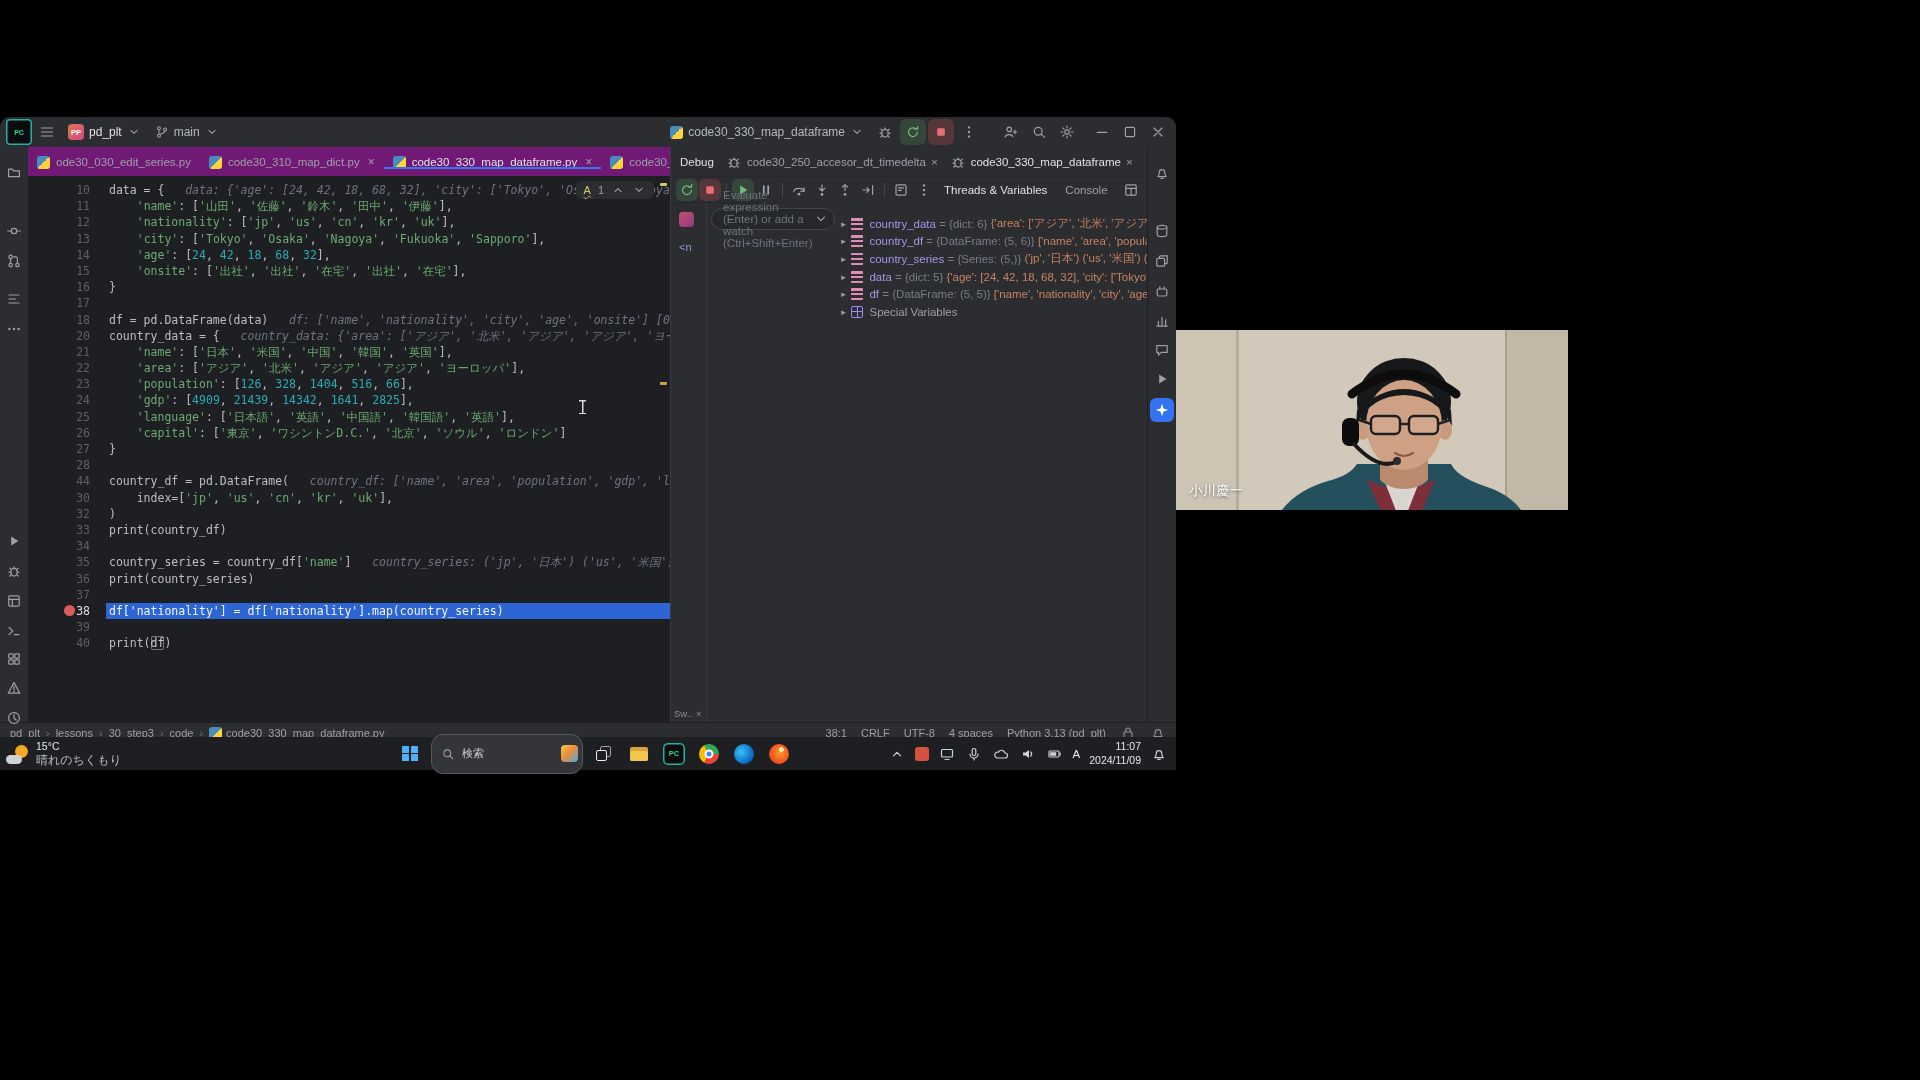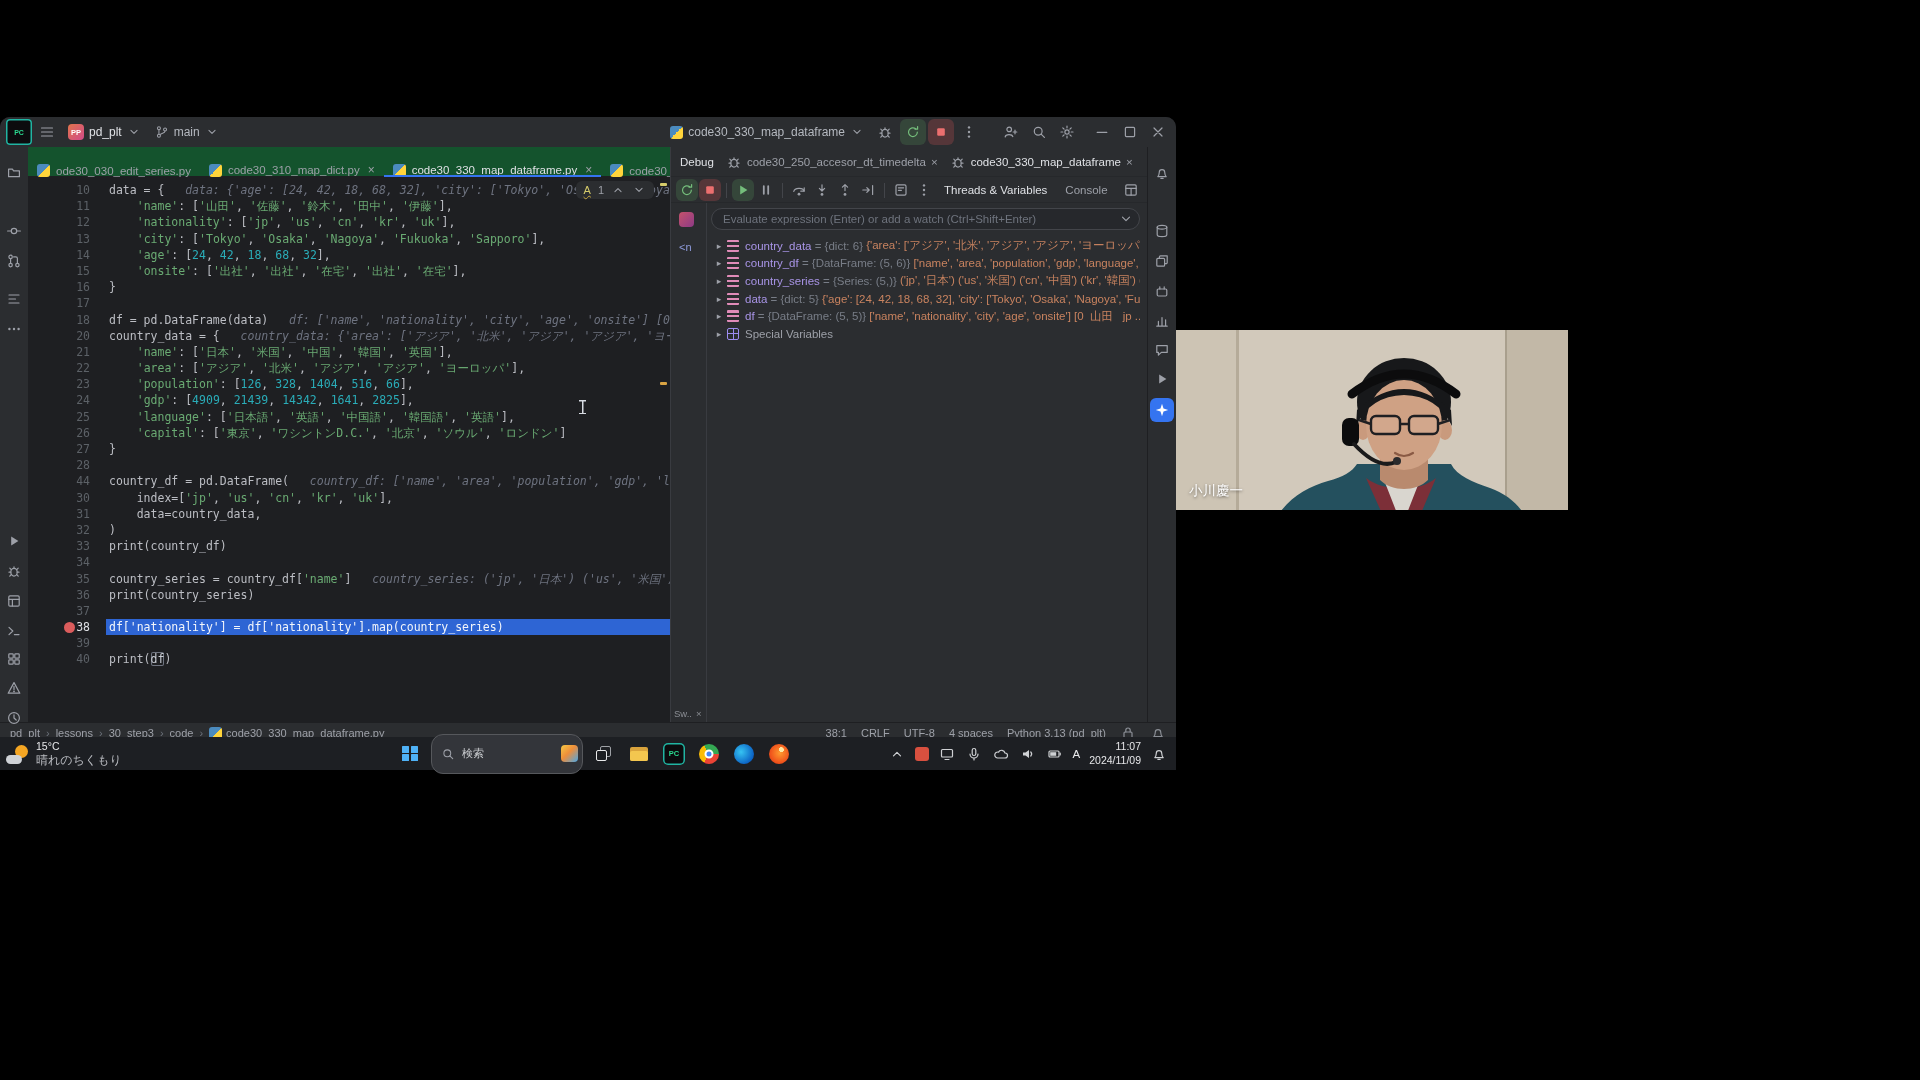--- a/index.html
+++ b/index.html
@@ -32,21 +32,21 @@
 
   
   .mainrow{display:flex;height:575px}
   .stripe{width:28px;flex:0 0 28px;background:#2b2d30;position:relative}
   .stripe.left{box-shadow:1px 0 0 #1e1f22}
   .stripe.right{box-shadow:-1px 0 0 #1e1f22}
   .stripe .icon{position:absolute;left:2px;width:24px;height:24px}
 
   
   .editor-col{width:642px;flex:0 0 642px;display:flex;flex-direction:column;background:#1e1f22;position:relative;box-shadow:1px 0 0 #393b40}
-  .tabbar{height:30px;background:#14532d;display:flex;align-items:flex-end;font-size:11.5px;color:#9da0a8;box-shadow:inset 0 -1px 0 #1e1f22;overflow:hidden}
+  .tabbar{height:30px;background:#701a75;display:flex;align-items:center;font-size:11.5px;color:#9da0a8;box-shadow:inset 0 -1px 0 #1e1f22;overflow:hidden}
   .etab{display:flex;align-items:center;gap:6px;padding:0 9px;position:relative;white-space:nowrap}
   .etab.sel{color:#dfe1e5}
   .etab.sel::after{content:'';position:absolute;left:0;right:0;bottom:0;height:2px;background:#3574f0}
   .etab .x{font-size:12px;color:#9da0a8;margin-left:2px}
 
   .code-wrap{position:relative;flex:1;overflow:hidden;padding-top:5px;background:#1e1f22}
   .code-line{display:flex;height:16.2px;font:11.5px/16.2px "DejaVu Sans Mono","Liberation Mono",monospace;white-space:pre}
   .gutter{flex:0 0 78px;text-align:right;padding-right:16px;color:#5c6167;position:relative}
   .code-body{flex:1;min-width:0;overflow:hidden;padding-left:3px}
   .exec .code-body{background:#2e65d4}
@@ -80,21 +80,21 @@
   .dbg-toolbar{height:26px;display:flex;align-items:center;gap:1px;padding:0 6px;box-shadow:inset 0 -1px 0 #26282b}
   .dbg-toolbar .icon{width:22px;height:22px}
   .sep{width:1px;height:15px;background:#43454a;margin:0 4px}
   .view-tabs{margin-left:8px;display:flex;gap:18px;font-size:11.5px;align-self:stretch;align-items:center}
   .vtab{color:#9da0a8}
   .vtab.sel{color:#dfe1e5}
   .dbg-body{flex:1;display:flex;min-height:0;position:relative}
   .frames-strip{flex:0 0 36px;box-shadow:1px 0 0 #393b40;position:relative}
   .fs-icon{position:absolute;left:9px;top:9px;width:15px;height:15px;border-radius:4px;background:linear-gradient(135deg,#c4526b,#8d3a86)}
   .fs-label{position:absolute;left:9px;top:38px;font-size:11px;color:#8f9bdc;white-space:nowrap}
-  .vars-col{flex:1;display:flex;flex-direction:column;min-width:0;padding:5px 8px 0 5px}
+  .vars-col{flex:1;display:flex;flex-direction:row;min-width:0;padding:5px 8px 0 5px}
   .eval{height:22px;border:1px solid #43454a;background:#26282c;border-radius:12px;display:flex;align-items:center;padding:0 4px 0 11px;color:#6e737d;font-size:11.5px}
   .eval .icon{margin-left:auto;width:18px;height:18px}
   .vartree{margin-top:7px;font-size:11.5px}
   .var-row{display:flex;align-items:center;height:17.6px;white-space:pre;overflow:hidden}
   .tw{width:16px;flex:0 0 16px;color:#9da0a8;font-size:9px;text-align:center}
   .ic-var{flex:0 0 12px;width:12px;height:12px;margin-right:6px;border-radius:1px;background:linear-gradient(to bottom,#e08bb8 0 2.5px,transparent 2.5px 4.8px,#e08bb8 4.8px 7.3px,transparent 7.3px 9.6px,#e08bb8 9.6px 12px)}
   .ic-grid{flex:0 0 12px;width:12px;height:12px;margin-right:6px;border:1px solid #9d8cf0;border-radius:2px;background:
     linear-gradient(#9d8cf0,#9d8cf0) center/100% 1px no-repeat,
     linear-gradient(#9d8cf0,#9d8cf0) center/1px 100% no-repeat}
   .vname{color:#a894e6}
@@ -379,21 +379,20 @@
                 <div class="code-line"><span class="gutter">21</span><span class="code-body"><span class="seg-d">    </span><span class="seg-s">'name'</span><span class="seg-d">: [</span><span class="seg-s">'日本'</span><span class="seg-d">, </span><span class="seg-s">'米国'</span><span class="seg-d">, </span><span class="seg-s">'中国'</span><span class="seg-d">, </span><span class="seg-s">'韓国'</span><span class="seg-d">, </span><span class="seg-s">'英国'</span><span class="seg-d">],</span></span></div>
                 <div class="code-line"><span class="gutter">22</span><span class="code-body"><span class="seg-d">    </span><span class="seg-s">'area'</span><span class="seg-d">: [</span><span class="seg-s">'アジア'</span><span class="seg-d">, </span><span class="seg-s">'北米'</span><span class="seg-d">, </span><span class="seg-s">'アジア'</span><span class="seg-d">, </span><span class="seg-s">'アジア'</span><span class="seg-d">, </span><span class="seg-s">'ヨーロッパ'</span><span class="seg-d">],</span></span></div>
                 <div class="code-line"><span class="gutter">23</span><span class="code-body"><span class="seg-d">    </span><span class="seg-s">'population'</span><span class="seg-d">: [</span><span class="seg-n">126</span><span class="seg-d">, </span><span class="seg-n">328</span><span class="seg-d">, </span><span class="seg-n">1404</span><span class="seg-d">, </span><span class="seg-n">516</span><span class="seg-d">, </span><span class="seg-n">66</span><span class="seg-d">],</span></span></div>
                 <div class="code-line"><span class="gutter">24</span><span class="code-body"><span class="seg-d">    </span><span class="seg-s">'gdp'</span><span class="seg-d">: [</span><span class="seg-n">4909</span><span class="seg-d">, </span><span class="seg-n">21439</span><span class="seg-d">, </span><span class="seg-n">14342</span><span class="seg-d">, </span><span class="seg-n">1641</span><span class="seg-d">, </span><span class="seg-n">2825</span><span class="seg-d">],</span></span></div>
                 <div class="code-line"><span class="gutter">25</span><span class="code-body"><span class="seg-d">    </span><span class="seg-s">'language'</span><span class="seg-d">: [</span><span class="seg-s">'日本語'</span><span class="seg-d">, </span><span class="seg-s">'英語'</span><span class="seg-d">, </span><span class="seg-s">'中国語'</span><span class="seg-d">, </span><span class="seg-s">'韓国語'</span><span class="seg-d">, </span><span class="seg-s">'英語'</span><span class="seg-d">],</span></span></div>
                 <div class="code-line"><span class="gutter">26</span><span class="code-body"><span class="seg-d">    </span><span class="seg-s">'capital'</span><span class="seg-d">: [</span><span class="seg-s">'東京'</span><span class="seg-d">, </span><span class="seg-s">'ワシントンD.C.'</span><span class="seg-d">, </span><span class="seg-s">'北京'</span><span class="seg-d">, </span><span class="seg-s">'ソウル'</span><span class="seg-d">, </span><span class="seg-s">'ロンドン'</span><span class="seg-d">]</span></span></div>
                 <div class="code-line"><span class="gutter">27</span><span class="code-body"><span class="seg-d">}</span></span></div>
                 <div class="code-line"><span class="gutter">28</span><span class="code-body"></span></div>
                 <div class="code-line"><span class="gutter">44</span><span class="code-body"><span class="seg-d">country_df = pd.DataFrame(</span><span class="seg-h">   country_df: ['name', 'area', 'population', 'gdp', 'language', 'capital'</span></span></div>
                 <div class="code-line"><span class="gutter">30</span><span class="code-body"><span class="seg-d">    index=[</span><span class="seg-s">'jp'</span><span class="seg-d">, </span><span class="seg-s">'us'</span><span class="seg-d">, </span><span class="seg-s">'cn'</span><span class="seg-d">, </span><span class="seg-s">'kr'</span><span class="seg-d">, </span><span class="seg-s">'uk'</span><span class="seg-d">],</span></span></div>
-                <div class="code-line"><span class="gutter">31</span><span class="code-body"><span class="seg-d">    data=country_data,</span></span></div>
                 <div class="code-line"><span class="gutter">32</span><span class="code-body"><span class="seg-d">)</span></span></div>
                 <div class="code-line"><span class="gutter">33</span><span class="code-body"><span class="seg-d">print(country_df)</span></span></div>
                 <div class="code-line"><span class="gutter">34</span><span class="code-body"></span></div>
                 <div class="code-line"><span class="gutter">35</span><span class="code-body"><span class="seg-d">country_series = country_df[</span><span class="seg-s">'name'</span><span class="seg-d">]</span><span class="seg-h">   country_series: ('jp', '日本') ('us', '米国') ('cn', '中国') ('k</span></span></div>
                 <div class="code-line"><span class="gutter">36</span><span class="code-body"><span class="seg-d">print(country_series)</span></span></div>
                 <div class="code-line"><span class="gutter">37</span><span class="code-body"></span></div>
                 <div class="code-line exec bp"><span class="gutter">38</span><span class="code-body"><span class="seg-w">df['nationality'] = df['nationality'].map(country_series)</span></span></div>
                 <div class="code-line"><span class="gutter">39</span><span class="code-body"></span></div>
                 <div class="code-line"><span class="gutter">40</span><span class="code-body"><span class="seg-d">print(</span><span class="seg-box">df</span><span class="seg-d">)</span></span></div>
               </div>

